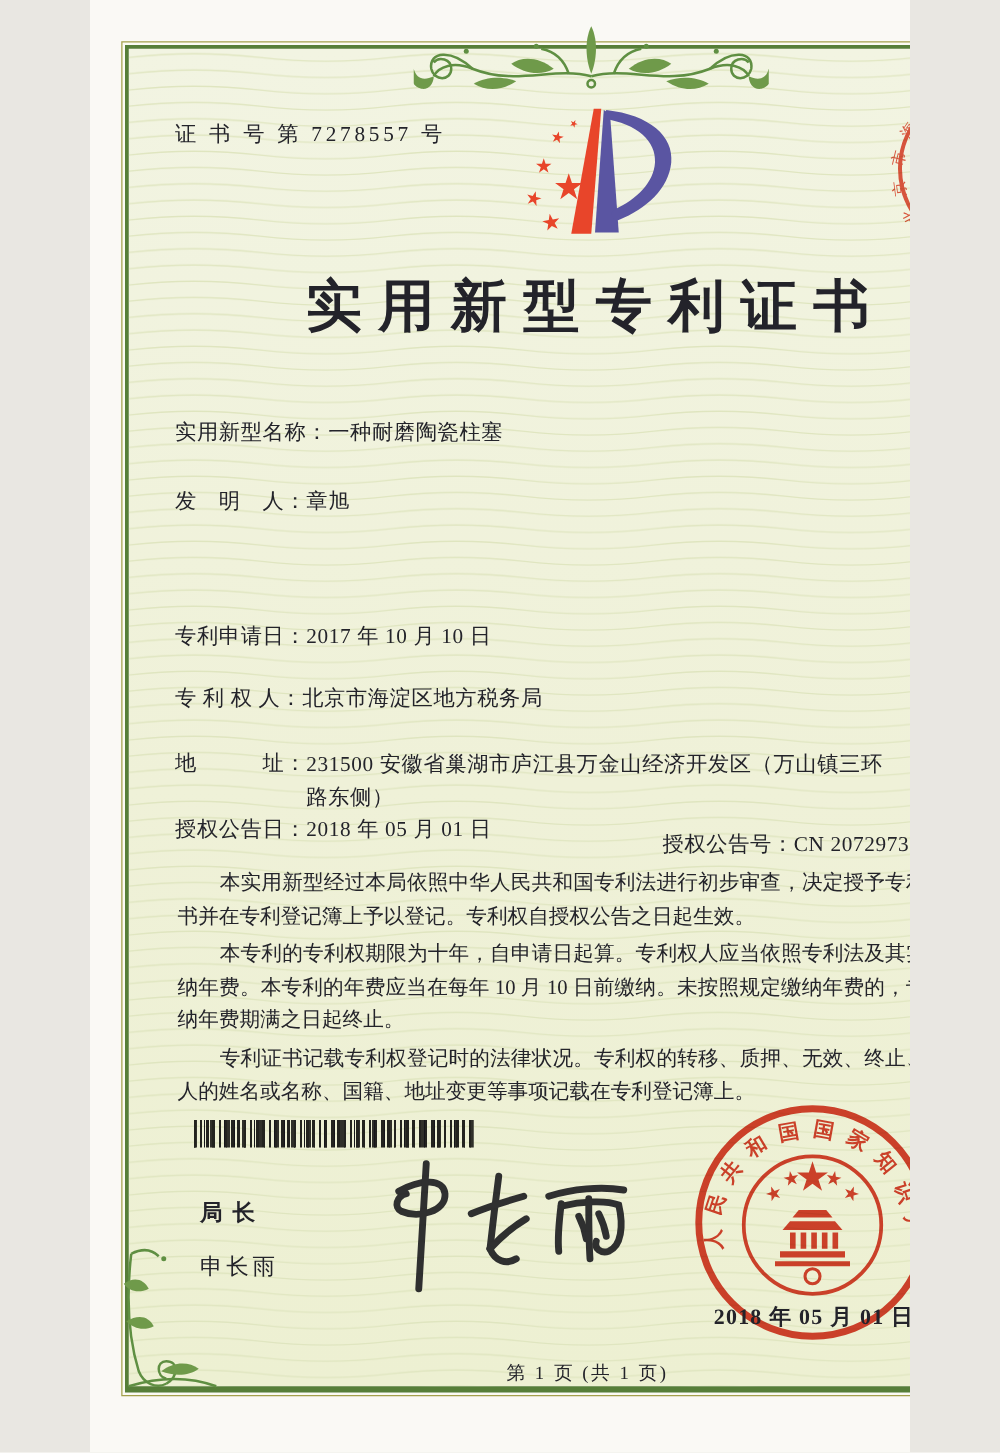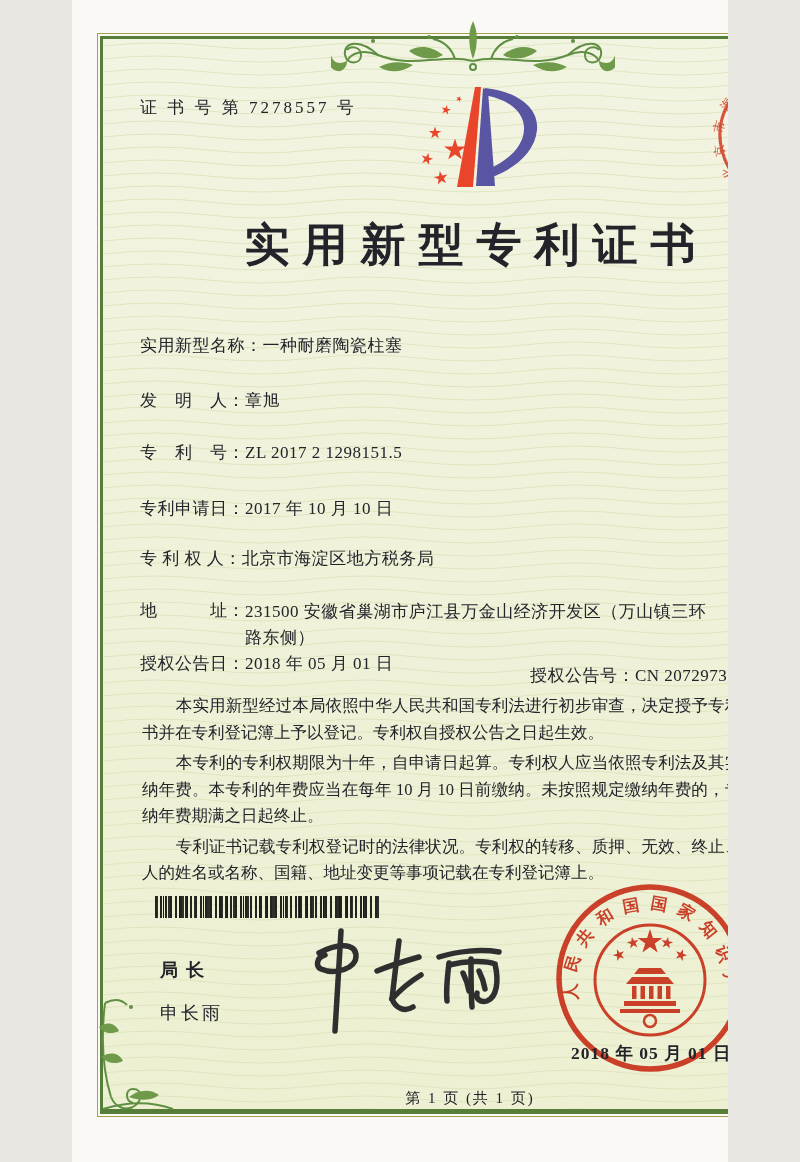--- a/index.html
+++ b/index.html
@@ -135,23 +135,20 @@
       </g>
     </svg>
 
     <div class="layer title">实用新型专利证书</div>
 
     <div class="row" style="top:295px">
       <span class="lbl">实用新型名称：</span><span class="val">一种耐磨陶瓷柱塞</span>
     </div>
     <div class="row" style="top:350px">
       <span class="lbl">发　明　人：</span><span class="val">章旭</span>
-    </div>
-    <div class="row" style="top:402px">
-      <span class="lbl">专　利　号：</span><span class="val">ZL 2017 2 1298151.5</span>
     </div>
     <div class="row" style="top:458px">
       <span class="lbl">专利申请日：</span><span class="val">2017 年 10 月 10 日</span>
     </div>
     <div class="row" style="top:508px">
       <span class="lbl">专 利 权 人：</span><span class="val">北京市海淀区地方税务局</span>
     </div>
     <div class="row row-address" style="top:560px">
       <span class="lbl">地　　　址：</span><span class="val">231500 安徽省巢湖市庐江县万金山经济开发区（万山镇三环路东侧）</span>
     </div>

